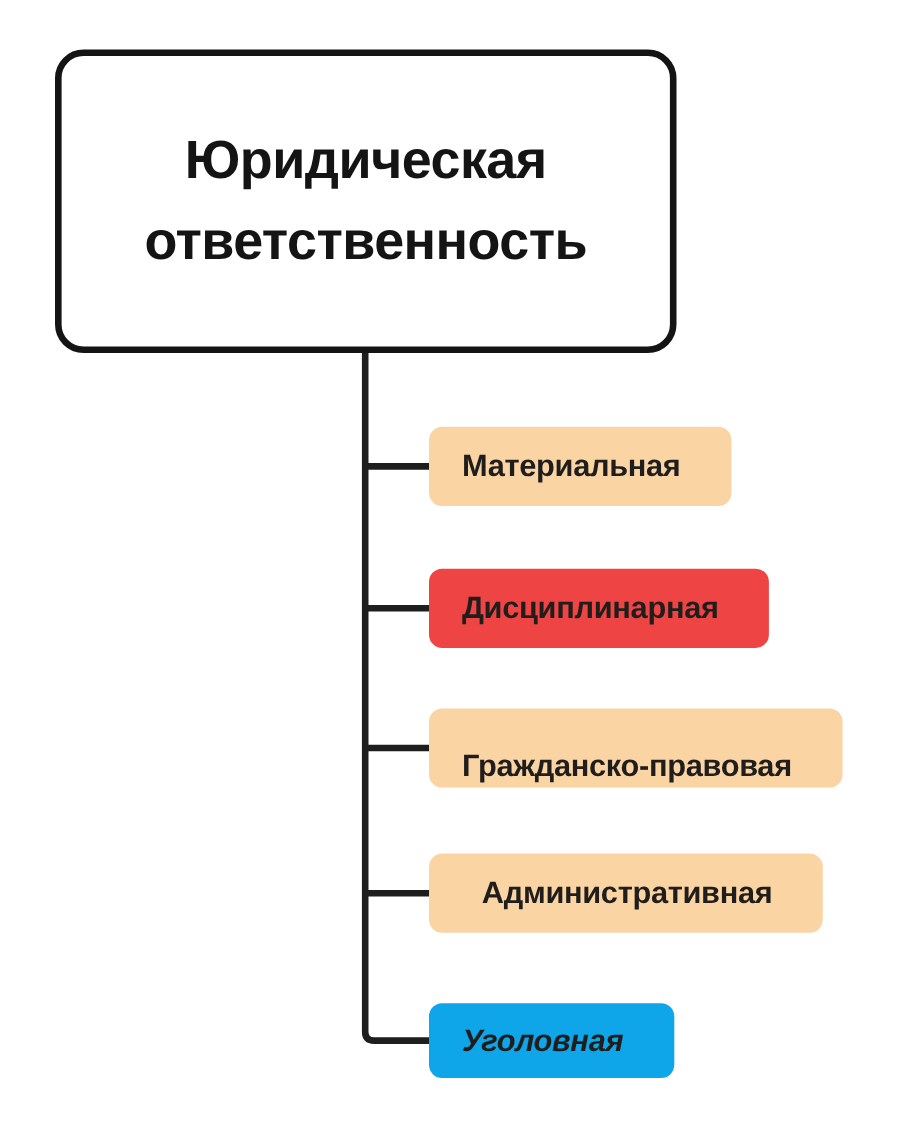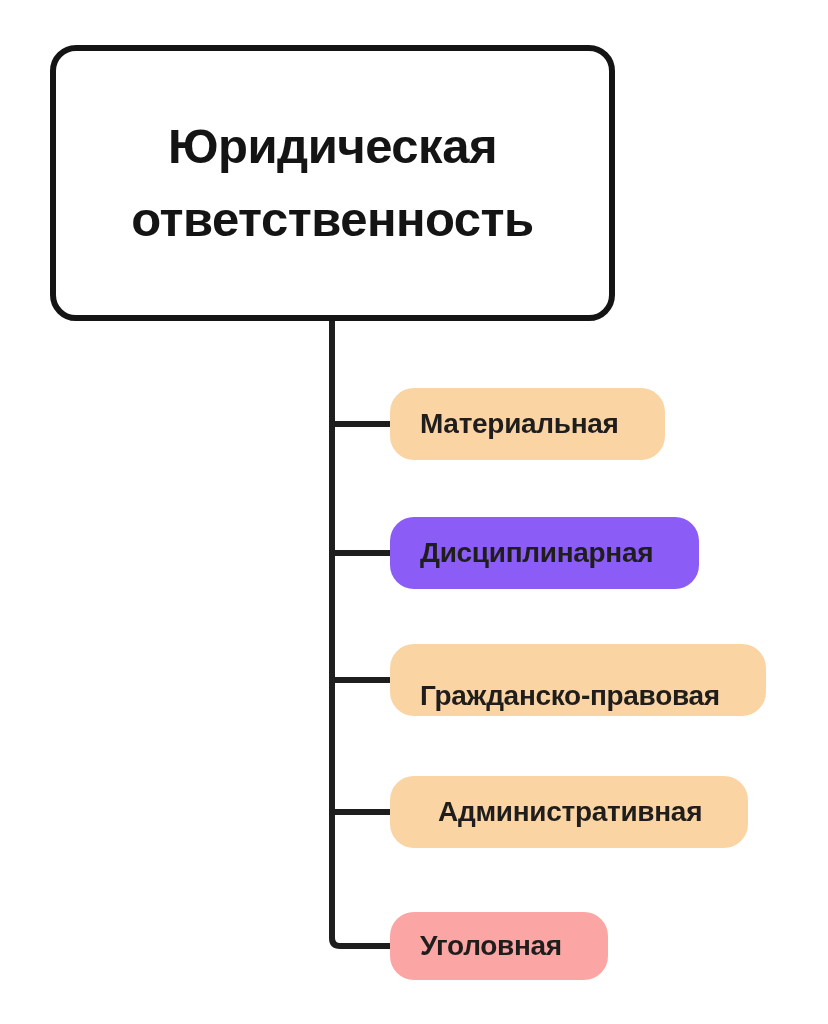--- a/index.html
+++ b/index.html
@@ -48,21 +48,21 @@
     font-weight: 600;
     letter-spacing: -0.5px;
     color: #141414;
     padding: 0 10px;
   }
   .node {
     position: absolute;
     left: 390px;
     height: 72px;
     box-sizing: border-box;
-    border-radius: 24px;
+    border-radius: 12px;
     display: flex;
     align-items: center;
     padding: 0 46px 0 30px;
     white-space: nowrap;
     z-index: 2;
   }
   .node .node-label {
     font-size: 28px;
     font-weight: 600;
     letter-spacing: -0.3px;
@@ -88,29 +88,29 @@
   </svg>
 
   <div class="root-box" style="border-color: rgb(20, 20, 20);">
     <div class="root-label" style="color: rgb(20, 20, 20);">Юридическая ответственность</div>
   </div>
 
   <div class="node node-1" style="background: rgb(251, 212, 164);">
     <span class="node-label" style="color: rgb(31, 30, 28);">Материальная</span>
   </div>
 
-  <div class="node node-2" style="background: #8b5cf6;">
+  <div class="node node-2" style="background: #ef4444;">
     <span class="node-label" style="color: rgb(31, 30, 28);">Дисциплинарная</span>
   </div>
 
   <div class="node node-3" style="background: rgb(251, 212, 164);">
     <span class="node-label" style="color: rgb(31, 30, 28); margin-top: 32px;">Гражданско-правовая</span>
   </div>
 
   <div class="node node-4" style="background: rgb(251, 212, 164); padding-left: 48px;">
     <span class="node-label" style="color: rgb(31, 30, 28);">Административная</span>
   </div>
 
-  <div class="node node-5" style="background: #fca5a5;">
+  <div class="node node-5" style="background: #0ea5e9; font-style: italic;">
     <span class="node-label" style="color: rgb(31, 30, 28);">Уголовная</span>
   </div>
 
 </div>
 
 </body></html>

